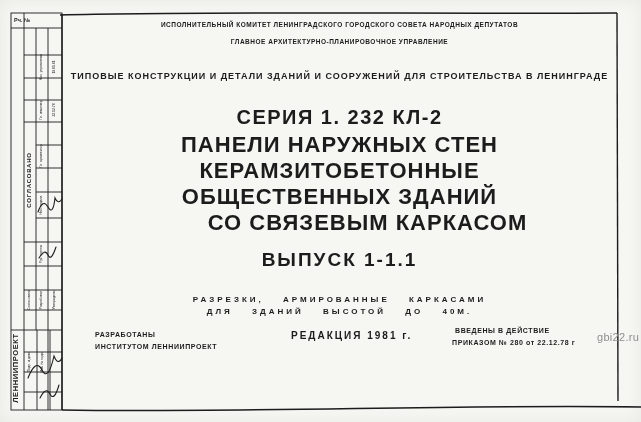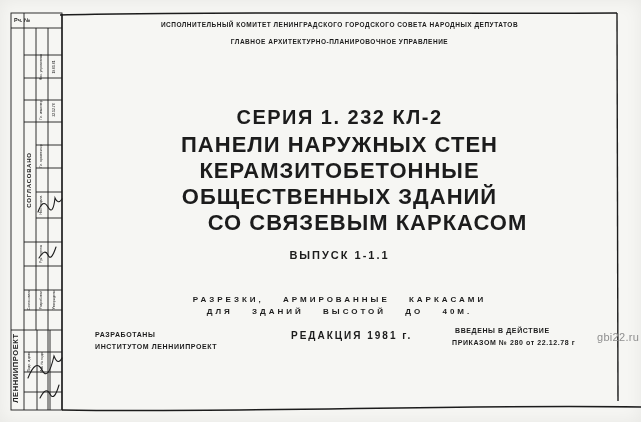--- a/index.html
+++ b/index.html
@@ -11,21 +11,21 @@
     font-family:"Liberation Sans", sans-serif;
     color:#1c1c1c;
     box-shadow:inset 0 0 18px rgba(0,0,0,0.06);
   }
   .t{position:absolute;white-space:nowrap;font-weight:bold;color:#1c1c1c;}
   .cz{left:62px;width:555px;text-align:center;} 
   .h-small{font-size:6.5px;letter-spacing:0.5px;}
   .h-mid{font-size:9px;letter-spacing:1px;}
   .series{font-size:20px;letter-spacing:1.5px;}
   .big{font-size:22px;letter-spacing:1px;}
-  .issue{font-size:11px;letter-spacing:2px;}
+  .issue{font-size:19px;letter-spacing:2px;}
   .press{font-size:8px;letter-spacing:3px;word-spacing:14px;}
   .press2{font-size:10px;letter-spacing:2px;}
   .note{font-size:7px;letter-spacing:0.6px;}
   .year{font-size:10.5px;letter-spacing:1.5px;}
   .wm{font-size:11px;font-weight:normal;color:#8f8f8f;letter-spacing:0.3px;}
   svg text{font-family:"Liberation Sans", sans-serif;fill:#1c1c1c;}
   .overlay{position:absolute;left:0;top:0;z-index:1;}
   .txt-layer{position:absolute;left:0;top:0;width:100%;height:100%;z-index:2;}
 </style>
 </head>
@@ -94,20 +94,21 @@
       <path d="M39,258 q6,-10 9,-3 t8,-8"></path>
       <path d="M28,378 q8,-20 14,-8 t12,-14 q4,10 8,2"></path>
       <path d="M40,398 q6,-12 10,-4 t9,-9"></path>
     </g>
   </svg>
 
   <div class="txt-layer">
 
     <div class="t cz h-small" style="top:21px;">ИСПОЛНИТЕЛЬНЫЙ КОМИТЕТ ЛЕНИНГРАДСКОГО ГОРОДСКОГО СОВЕТА НАРОДНЫХ ДЕПУТАТОВ</div>
     <div class="t cz h-small" style="top:38px;">ГЛАВНОЕ АРХИТЕКТУРНО-ПЛАНИРОВОЧНОЕ УПРАВЛЕНИЕ</div>
+    <div class="t cz h-mid" style="top:71px;">ТИПОВЫЕ КОНСТРУКЦИИ И ДЕТАЛИ ЗДАНИЙ И СООРУЖЕНИЙ ДЛЯ СТРОИТЕЛЬСТВА В ЛЕНИНГРАДЕ</div>
 
     <div class="t cz series" style="top:106px;">СЕРИЯ 1. 232 КЛ-2</div>
     <div class="t cz big" style="top:132px;">ПАНЕЛИ НАРУЖНЫХ СТЕН</div>
     <div class="t cz big" style="top:158px;">КЕРАМЗИТОБЕТОННЫЕ</div>
     <div class="t cz big" style="top:184px;">ОБЩЕСТВЕННЫХ ЗДАНИЙ</div>
     <div class="t cz big" style="top:210px;padding-left:28px;">СО СВЯЗЕВЫМ КАРКАСОМ</div>
 
     <div class="t cz issue" style="top:249px;">ВЫПУСК 1-1.1</div>
 
     <div class="t cz press" style="top:295px;">РАЗРЕЗКИ, АРМИРОВАННЫЕ КАРКАСАМИ</div>

